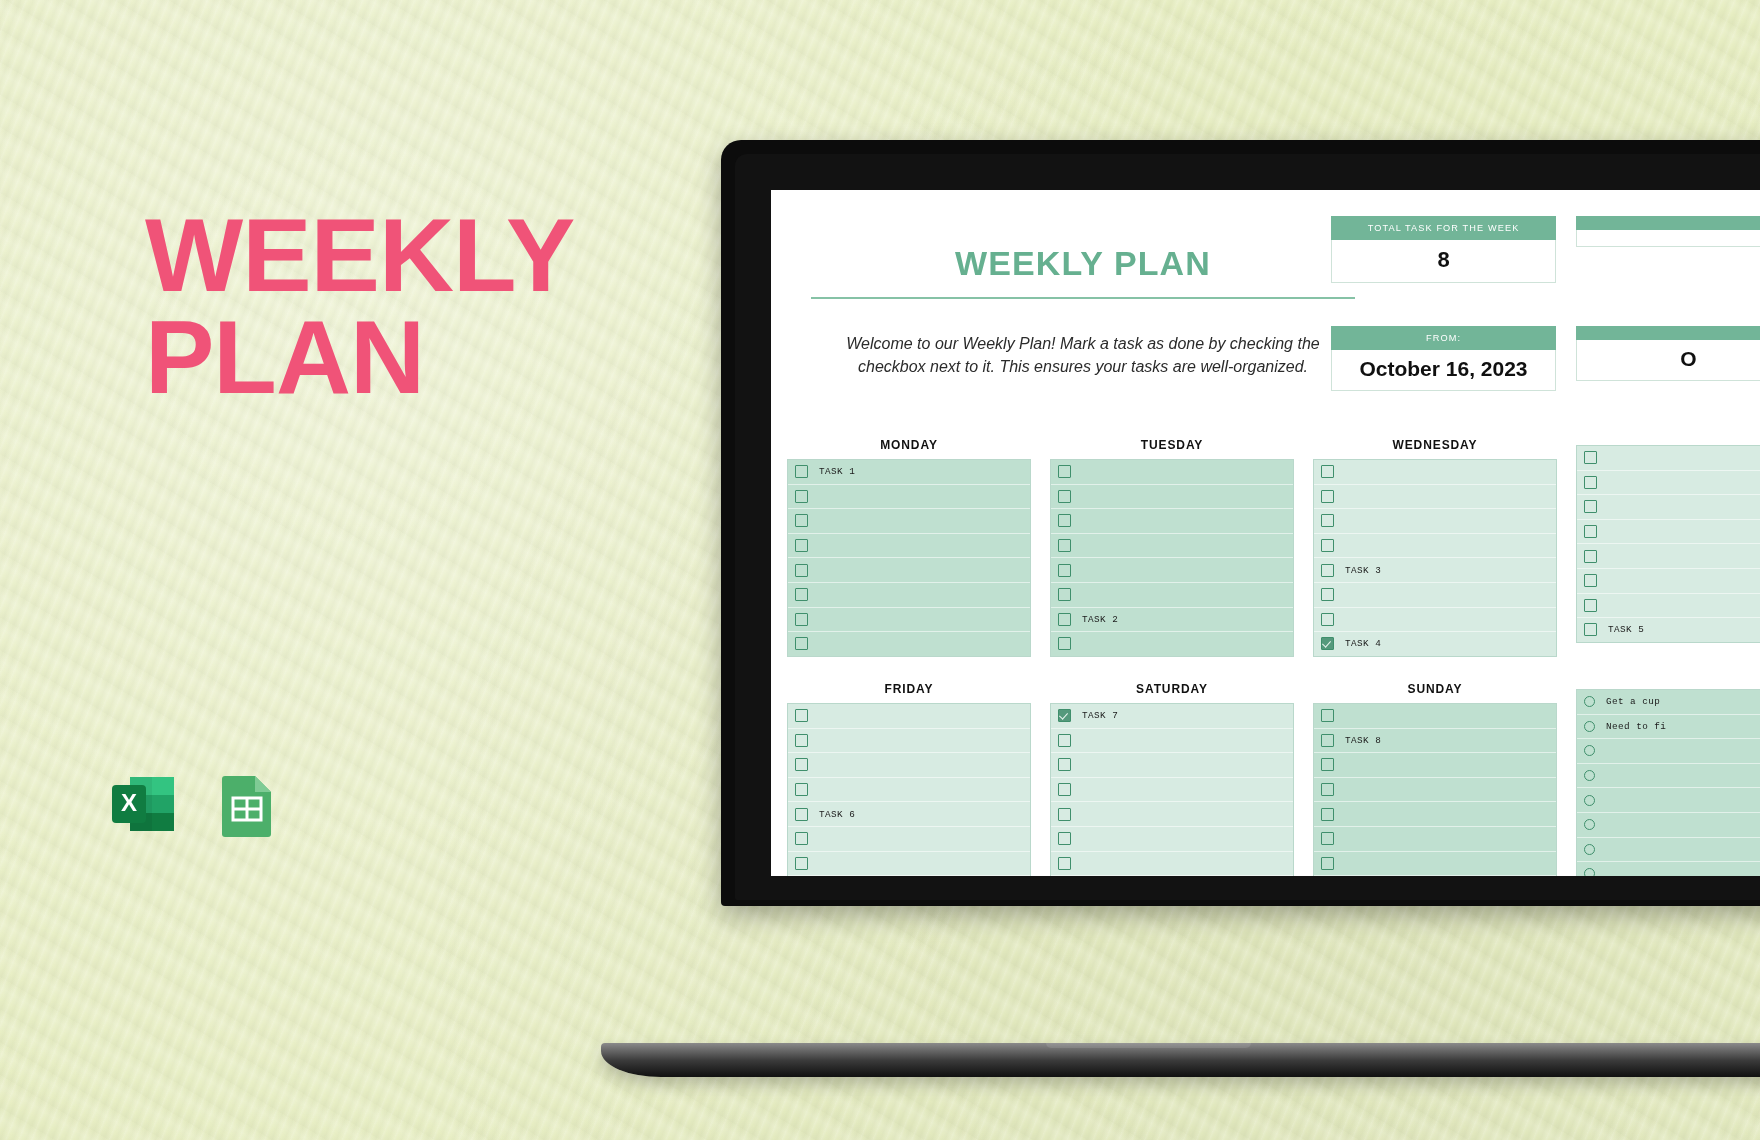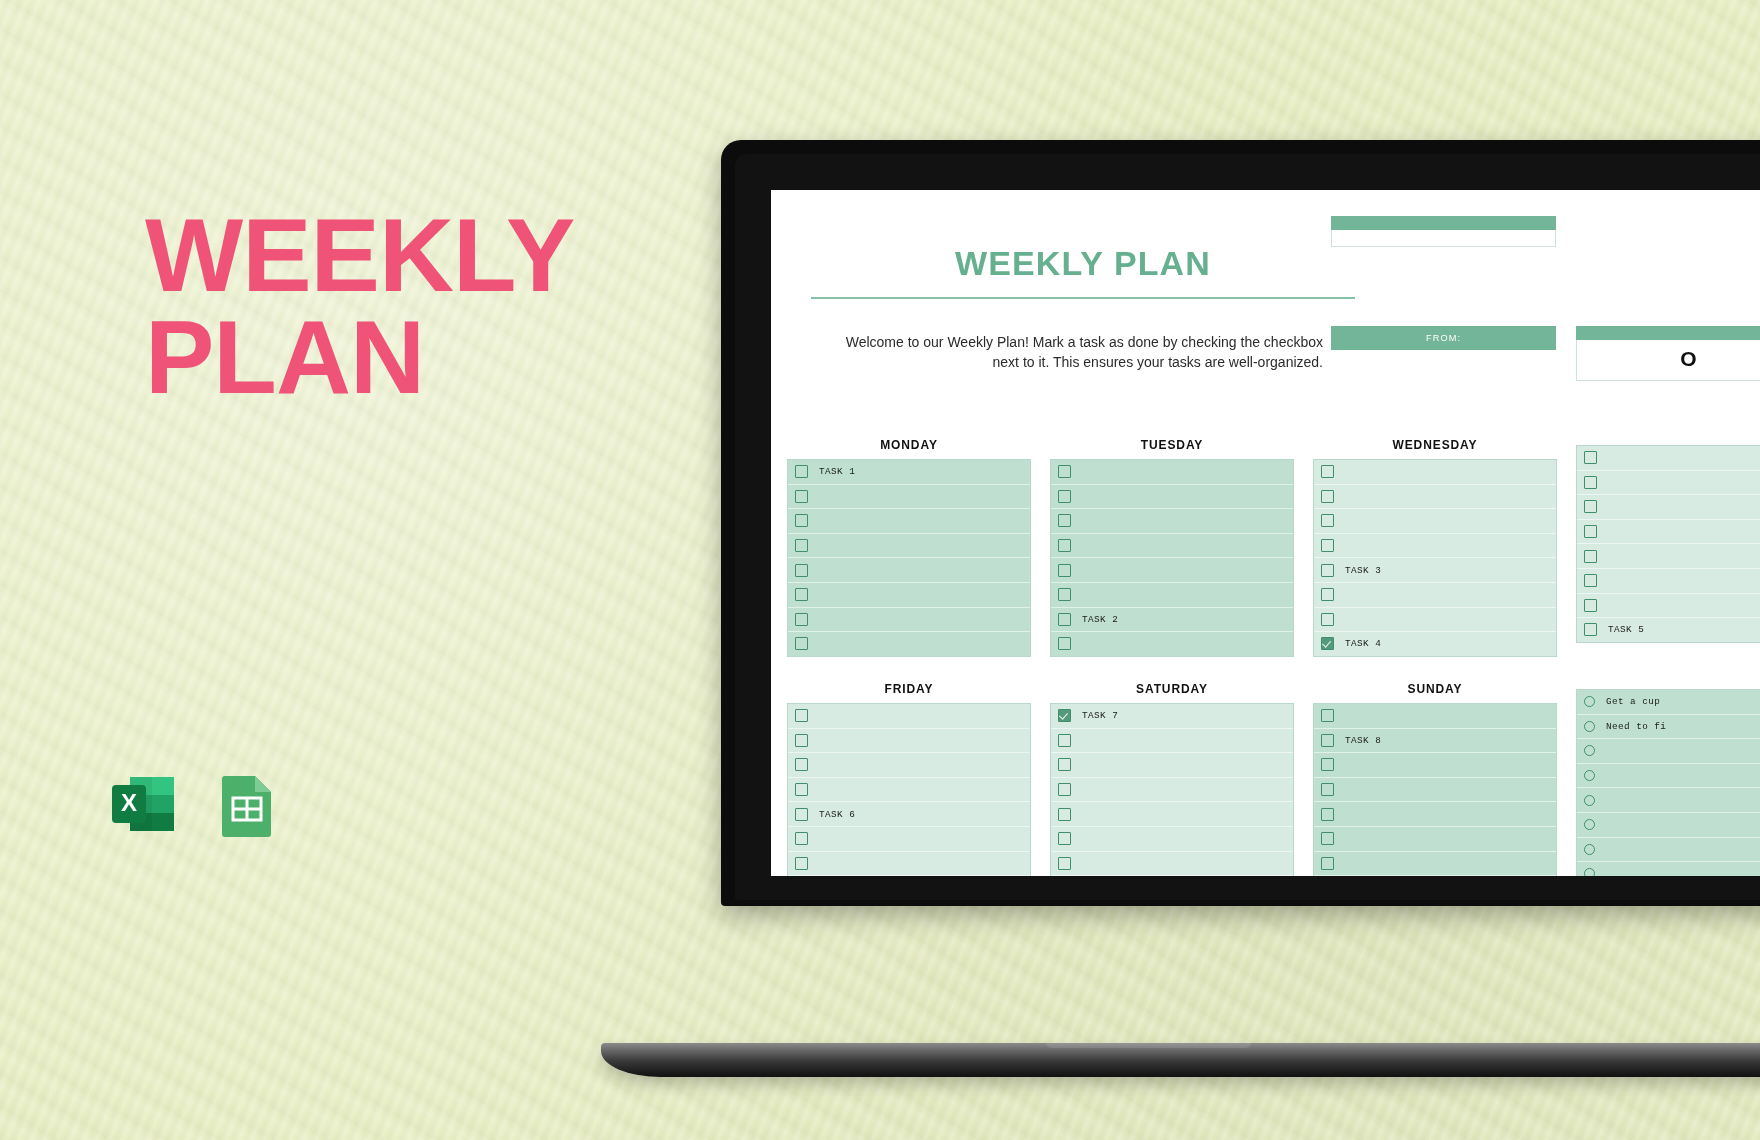--- a/index.html
+++ b/index.html
@@ -88,23 +88,23 @@
   .sheet-title{
     text-align:center;color:#66b090;
     font-size:34px;font-weight:bold;letter-spacing:1.1px;
     margin:16px 0 0 0;
     text-transform:uppercase;
   }
   .title-rule{
     height:2px;background:#86c2a6;margin:14px 8px 0 8px;
   }
   .welcome{
-    text-align:right;color:#2b2b2b;
-    font-size:14px;line-height:1.45;
-    margin:33px auto 0 auto;width:480px;
+    text-align:center;color:#2b2b2b;
+    font-size:16px;line-height:1.45;
+    margin:33px auto 0 auto;width:480px;font-style:italic;
   }
   .kpis{
     position:absolute;left:560px;top:26px;
     display:flex;gap:20px;
   }
   .kpi{width:225px;}
   .kpi + .kpi{}
   .kpi-head{
     background:#72b598;color:#ffffff;
     font-size:9.2px;letter-spacing:1.1px;font-weight:500;
@@ -205,28 +205,33 @@
           <div class="sheet-top">
             <div class="title-col">
               <div class="sheet-title">WEEKLY PLAN</div>
               <div class="title-rule"></div>
               <div class="welcome">Welcome to our Weekly Plan! Mark a task as done by checking the checkbox next to it. This ensures your tasks are well-organized.</div>
             </div>
           </div>
 
           <div class="kpis">
             <div class="kpi">
+              <div class="kpi-head">TOTAL TASK FOR THE WEEK</div>
+              <div class="kpi-val">8</div>
+            </div>
+            <div class="kpi">
               <div class="kpi-head"></div>
               <div class="kpi-val"></div>
             </div>
           </div>
 
           <div class="kpi-row2">
             <div class="kpi">
               <div class="kpi-head">FROM:</div>
+              <div class="kpi-val small">October 16, 2023</div>
             </div>
             <div class="kpi">
               <div class="kpi-head"></div>
               <div class="kpi-val small">O</div>
             </div>
           </div>
 
           <div class="days" id="days-row1">
               <div class="day">
                 <div class="day-name">MONDAY</div>

